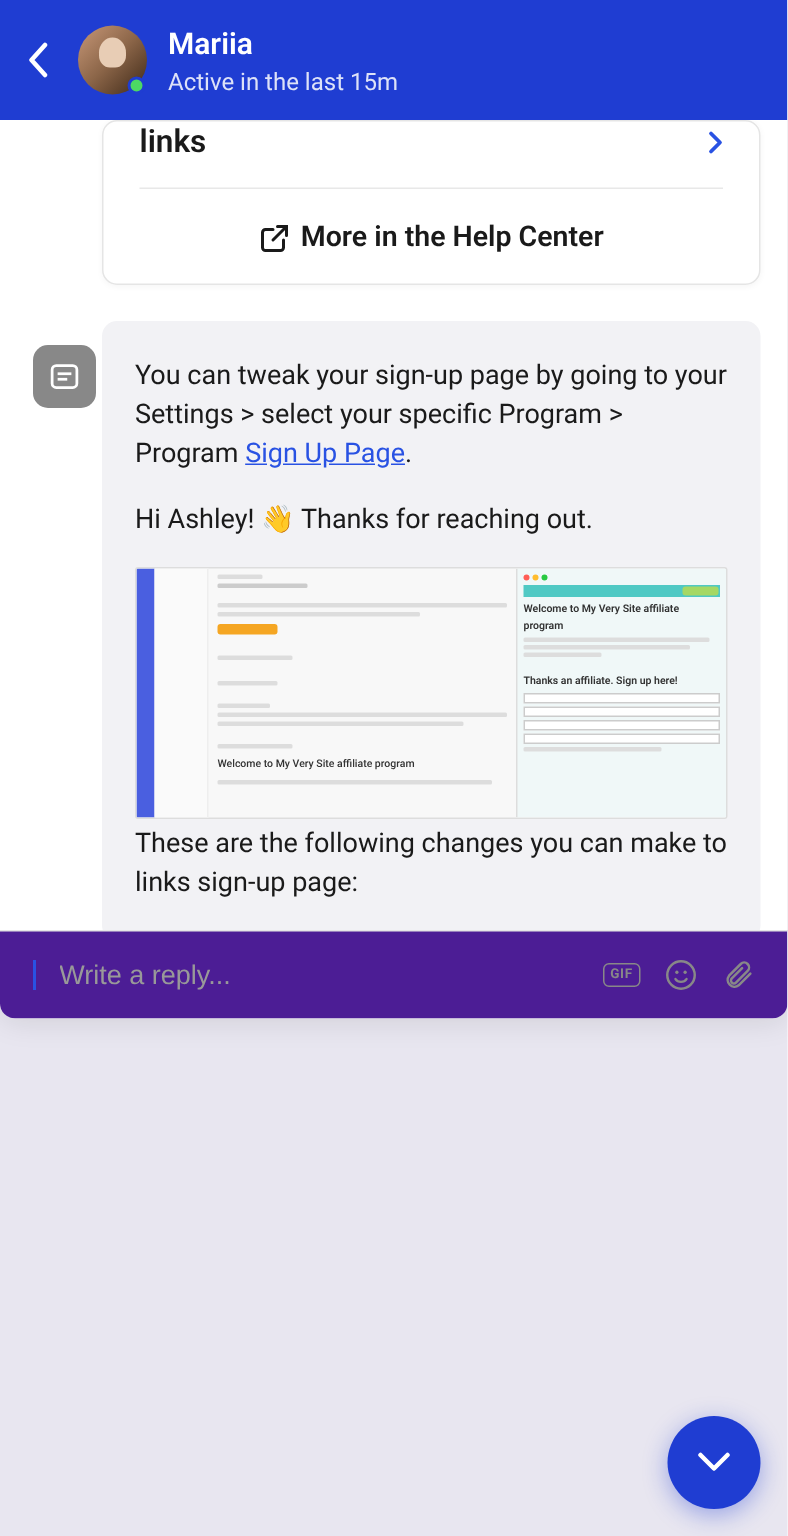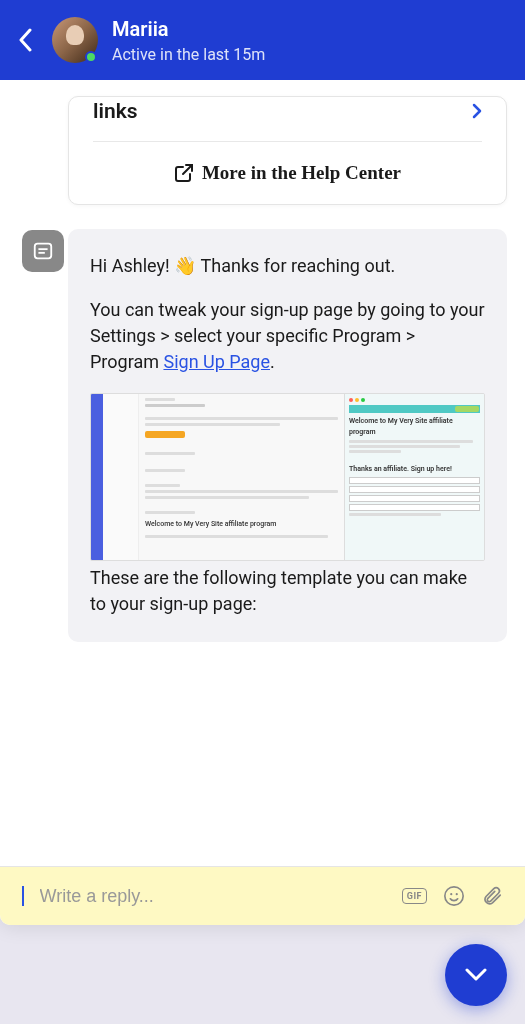--- a/index.html
+++ b/index.html
@@ -11,21 +11,21 @@
       font-family: -apple-system, BlinkMacSystemFont, 'Segoe UI', Roboto, Helvetica, Arial, sans-serif;
       background: #e8e6f0;
       width: 525px;
       height: 1024px;
       overflow: hidden;
       position: relative;
     }
     .chat-container {
       background: white;
       width: 100%;
-      height: 925px;
+      height: 679px;
       border-radius: 0 0 10px 10px;
       box-shadow: 0 2px 20px rgba(0,0,0,0.1);
       display: flex;
       flex-direction: column;
       overflow: hidden;
     }
     .header {
       background: #1f3dd2;
       height: 80px;
       display: flex;
@@ -81,21 +81,21 @@
       line-height: 1.2;
     }
     .agent-status {
       font-size: 16px;
       opacity: 0.85;
       margin-top: 4px;
     }
     .messages {
       flex: 1;
       overflow-y: auto;
-      padding: 16px 18px 20px 68px;
+      padding: 0 18px 20px 68px;
       position: relative;
     }
     .side-icon-wrap {
       position: absolute;
       left: 22px;
       top: 150px;
       width: 42px;
       height: 42px;
       background: #888;
       border-radius: 10px;
@@ -121,27 +121,26 @@
       font-weight: 600;
       color: #1a1a1a;
     }
     .card-divider {
       height: 1px;
       background: #e8e8e8;
     }
     .help-center-row {
       padding: 20px 0;
       display: flex;
-      align-items: center;
+      align-items: flex-end;
       justify-content: center;
       gap: 8px;
       font-size: 19px;
       font-weight: 600;
       color: #1a1a1a;
-      font-family: Liberation Serif, serif;
     }
     .message-bubble {
       background: #f2f2f5;
       border-radius: 10px;
       padding: 24px 22px;
       margin-top: 24px;
       font-size: 18px;
       line-height: 1.45;
       color: #1a1a1a;
     }
@@ -237,21 +236,21 @@
     .bullet-list li {
       margin-bottom: 14px;
       line-height: 1.45;
     }
     .reply-bar {
       border-top: 1px solid #e5e5e5;
       padding: 18px 22px;
       display: flex;
       align-items: center;
       gap: 14px;
-      background: #fef9c3;
+      background: #4c1d95;
     }
     .reply-input {
       flex: 1;
       border: none;
       outline: none;
       font-size: 18px;
       color: #888;
       background: transparent;
     }
     .reply-input::placeholder {
@@ -340,24 +339,24 @@
         <svg width="20" height="20" viewBox="0 0 20 20" fill="none">
             <path d="M16 11v5a2 2 0 01-2 2H4a2 2 0 01-2-2V6a2 2 0 012-2h5" stroke="#1a1a1a" stroke-width="2" stroke-linecap="round"></path>
             <path d="M12 2h6v6M18 2L9 11" stroke="#1a1a1a" stroke-width="2" stroke-linecap="round"></path>
           </svg>
         <span>More in the Help Center</span>
       </div>
     </div>
 
     <div class="message-bubble">
       <p>
-        <span>Hi Ashley! </span><span>👋</span><span> Thanks for reaching out.</span>
+        <span>You can tweak your sign-up page by going to your Settings &gt; select your specific Program &gt; Program </span><a class="link">Sign Up Page</a><span>.</span>
       </p>
       <p>
-        <span>You can tweak your sign-up page by going to your Settings &gt; select your specific Program &gt; Program </span><a class="link">Sign Up Page</a><span>.</span>
+        <span>Hi Ashley! </span><span>👋</span><span> Thanks for reaching out.</span>
       </p>
 
       <div class="screenshot-mock">
         <div class="ss-sidebar"></div>
         <div class="ss-nav"></div>
         <div class="ss-main">
           <div class="ss-text-line" style="width:30px"></div>
           <div class="ss-text-line" style="width:60px;background:#ccc"></div>
           <div style="height:4px"></div>
           <div class="ss-text-line" style="width:100%"></div>
@@ -394,21 +393,21 @@
           <div style="height:8px"></div>
           <div class="ss-panel-title">Thanks an affiliate. Sign up here!</div>
           <div class="ss-input"></div>
           <div class="ss-input"></div>
           <div class="ss-input"></div>
           <div class="ss-input"></div>
           <div class="ss-text-line" style="width:70%;margin-top:2px"></div>
         </div>
       </div>
 
-      <p>These are the following template you can make to your sign-up page:</p>
+      <p>These are the following changes you can make to links sign-up page:</p>
     </div>
   </div>
 
   <div class="reply-bar">
     <span class="cursor-line"></span>
     <input class="reply-input" placeholder="Write a reply..." style="">
     <div class="reply-icons">
       <div class="gif-badge">GIF</div>
       <div class="reply-icon">
         <svg width="22" height="22" viewBox="0 0 24 24" fill="none">

